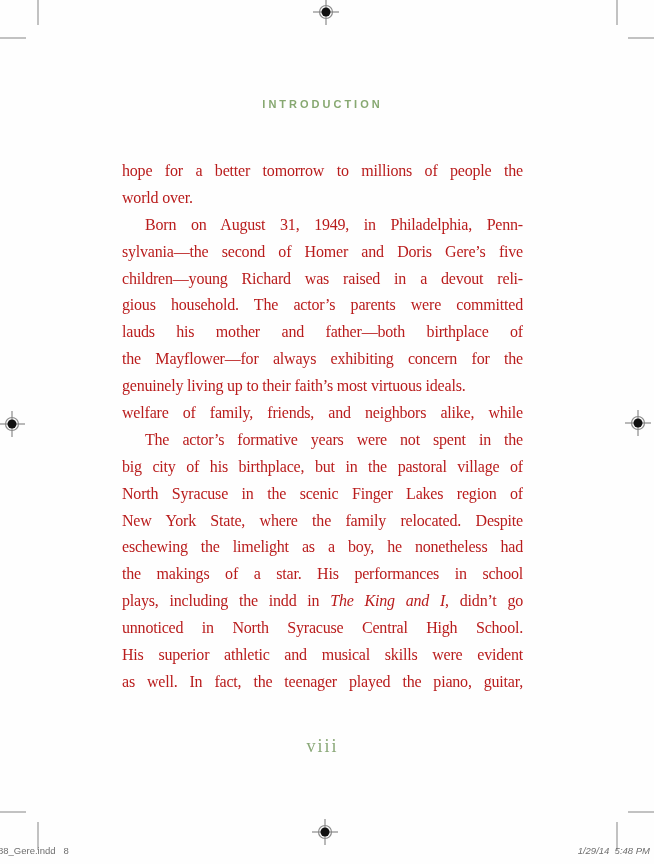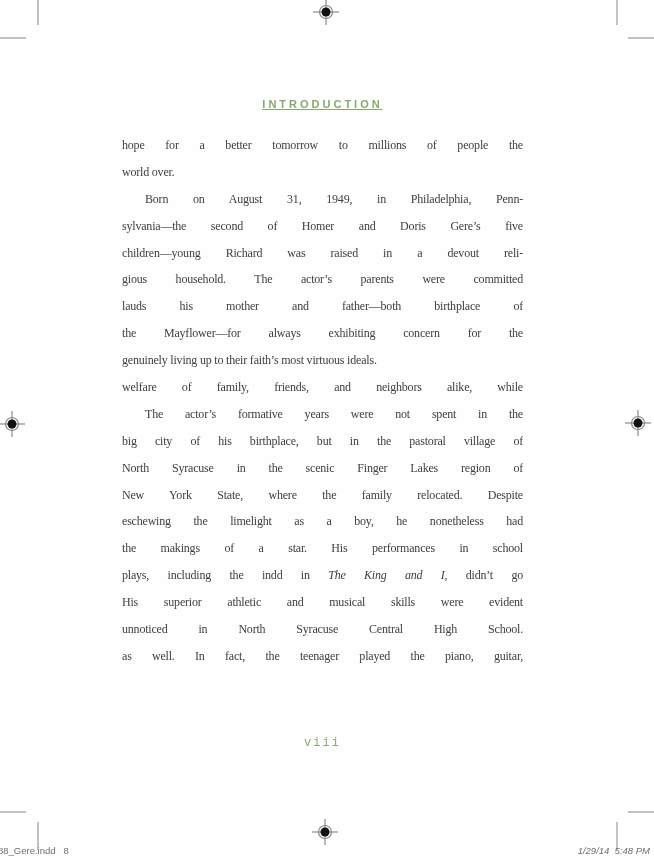--- a/index.html
+++ b/index.html
@@ -33,46 +33,45 @@
   
   .text-col { position: absolute; left: 122px; top: 98px; width: 401px; }
 
   .running-head {
     text-align: center;
     font-family: "Liberation Sans", sans-serif;
     font-size: 11px;
     font-weight: 600;
     letter-spacing: 3px;
     color: #87a871;
-    text-decoration: underline;
   }
 
   .body-text {
-    margin-top: 22px;
-    font-size: 12px;
+    margin-top: 48px;
+    font-size: 16px;
     line-height: 26.9px;
     letter-spacing: -0.2px;
-    color: #404040;
+    color: #b91c1c;
   }
   .line {
     text-align: justify;
     text-align-last: justify;
     height: 26.9px;
     overflow: hidden;
   }
   .line.no-just { text-align-last: auto; }
   .line.indent  { text-indent: 23px; }
   .line .ital   { font-style: italic; }
 
   .folio {
     position: absolute;
     left: 122px; top: 736px; width: 401px;
     text-align: center;
-    font-family: Liberation Mono, monospace;
-    font-size: 12px;
+    font-family: Liberation Serif, serif;
+    font-size: 18px;
     letter-spacing: 2px;
     color: #8aa878;
   }
 
   
   .slug {
     position: absolute;
     top: 845px;
     font-family: "Liberation Sans", sans-serif;
     font-size: 9.5px;
@@ -134,22 +133,22 @@
         <div class="line">the Mayflower—for always exhibiting concern for the</div>
         <div class="line no-just">genuinely living up to their faith’s most virtuous ideals.</div>
         <div class="line">welfare of family, friends, and neighbors alike, while</div>
         <div class="line indent">The actor’s formative years were not spent in the</div>
         <div class="line">big city of his birthplace, but in the pastoral village of</div>
         <div class="line">North Syracuse in the scenic Finger Lakes region of</div>
         <div class="line">New York State, where the family relocated. Despite</div>
         <div class="line">eschewing the limelight as a boy, he nonetheless had</div>
         <div class="line">the makings of a star. His performances in school</div>
         <div class="line"><span>plays, including the indd in </span><span class="ital">The King and I</span><span>, didn’t go</span></div>
+        <div class="line">unnoticed in North Syracuse Central High School.</div>
         <div class="line">His superior athletic and musical skills were evident</div>
-        <div class="line">unnoticed in North Syracuse Central High School.</div>
         <div class="line">as well. In fact, the teenager played the piano, guitar,</div>
       </div>
   </div>
 
   <div class="folio">viii</div>
 
   <div class="slug left">88_Gere.indd&nbsp;&nbsp;&nbsp;8</div>
   <div class="slug right">1/29/14&nbsp;&nbsp;5:48 PM</div>
 
 </div>

